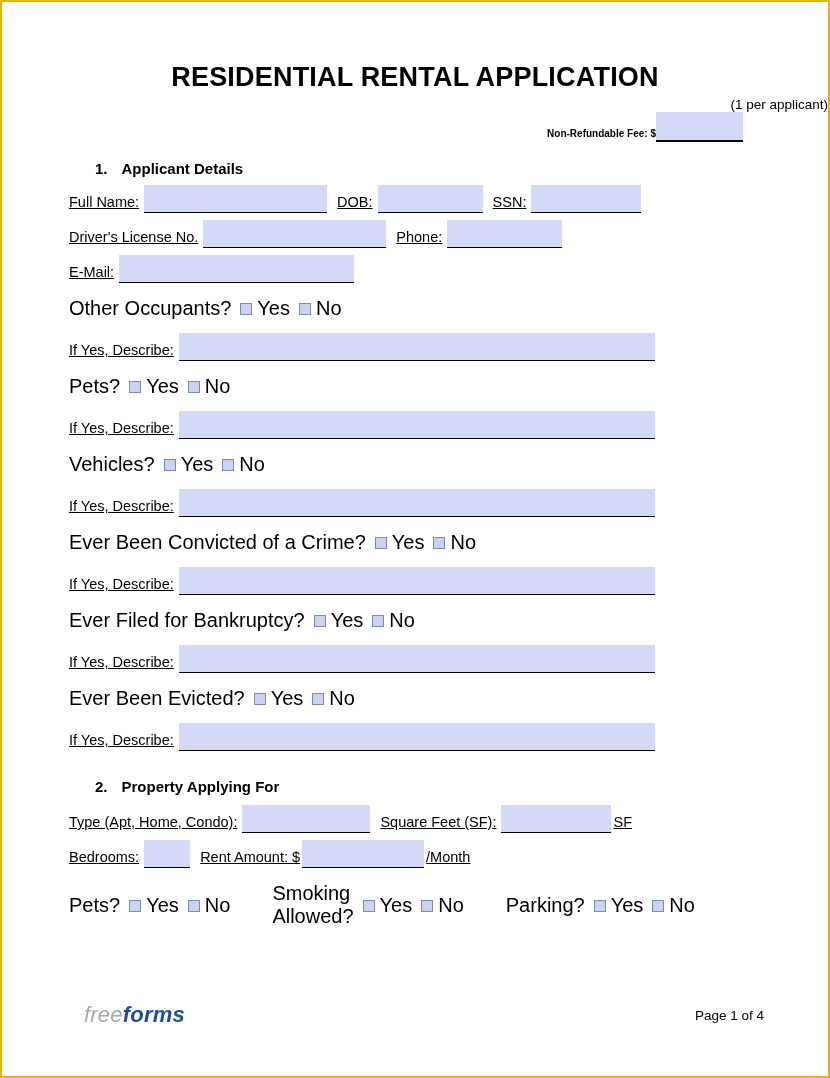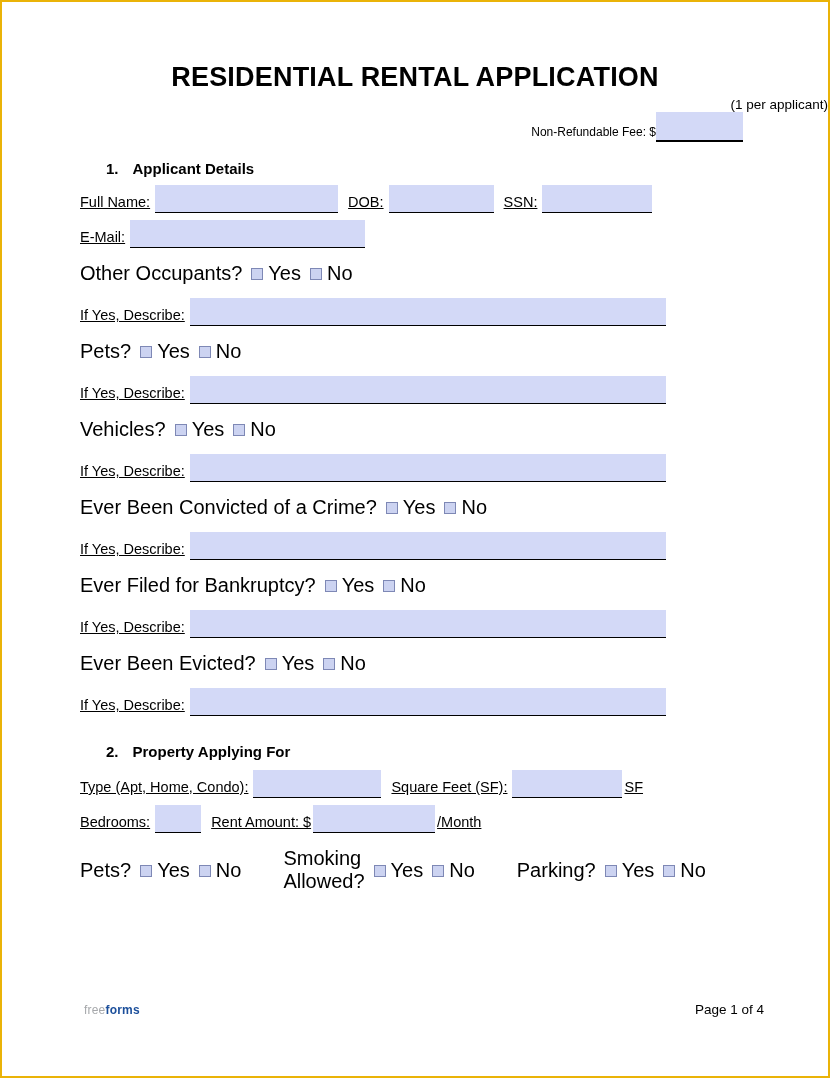--- a/index.html
+++ b/index.html
@@ -23,23 +23,23 @@
   }
   .title{
     padding-top:60px;text-align:center;
     font-size:27px;font-weight:bold;letter-spacing:.2px;
   }
   .subtitle{text-align:right;font-size:13.5px;margin-top:4px;}
   .fee-row{
     position:absolute;top:110px;right:85px;
     display:flex;align-items:flex-end;
   }
-  .fee-label{font-weight:normal;font-size:12px;padding-bottom:3px;}
+  .fee-label{font-weight:bold;font-size:10px;padding-bottom:3px;}
   .fee-field{width:87px;height:30px;background:var(--fill);border-bottom:2.5px solid #000;}
-  .content{position:absolute;left:78px;top:158px;width:586px;}
+  .content{position:absolute;left:67px;top:158px;width:586px;}
   .sec{font-size:15px;font-weight:bold;margin:0 0 8px 26px;}
   .sec-title{margin-left:14px;}
   .sec2{margin-top:27px;margin-bottom:10px;}
   .row{display:flex;align-items:flex-end;margin:0 0 7px 0;text-decoration:underline;}
   .lbl{font-size:14.5px;padding-bottom:3px;white-space:nowrap;}
   .ml{margin-left:10px;}
   .field{
     height:28px;background:var(--fill);
     border-bottom:1.5px solid #000;
     margin-left:5px;
@@ -50,21 +50,21 @@
     width:12px;height:12px;flex:0 0 auto;
     background:var(--cb-fill);border:1.5px solid var(--cb-border);
     margin:1px 5px 0 9px;
   }
   .grp{display:flex;align-items:center;}
   .grp + .grp{margin-left:42px;justify-content:space-between;}
   .footer{
     position:absolute;left:82px;right:64px;top:1000px;
     display:flex;justify-content:space-between;align-items:center;
   }
-  .logo{font-size:12px;letter-spacing:.2px;}
+  .logo{font-size:22px;letter-spacing:.2px;font-style:italic;}
   .logo .free{color:var(--logo-gray);}
   .logo .forms{color:var(--logo-blue);font-weight:bold;}
   .pageno{font-size:13.5px;}
 </style>
 </head>
 <body>
 
 <div class="page">
 
   <div class="title">RESIDENTIAL RENTAL APPLICATION</div>
@@ -83,20 +83,26 @@
 
     <div class="row">
       <span class="lbl">Full Name:</span>
       <span class="field" style="width:183px"></span>
       <span class="lbl ml">DOB:</span>
       <span class="field" style="width:105px"></span>
       <span class="lbl ml">SSN:</span>
       <span class="field" style="width:110px"></span>
     </div>
 
+    <div class="row">
+      <span class="lbl">Driver's License No.</span>
+      <span class="field" style="width:183px"></span>
+      <span class="lbl ml">Phone:</span>
+      <span class="field" style="width:115px"></span>
+    </div>
 
     <div class="row">
       <span class="lbl">E-Mail:</span>
       <span class="field" style="width:235px"></span>
     </div>
 
     <div class="qrow">
       <span>Other Occupants?</span>
       <span class="cb"></span>
         <span>Yes</span>

